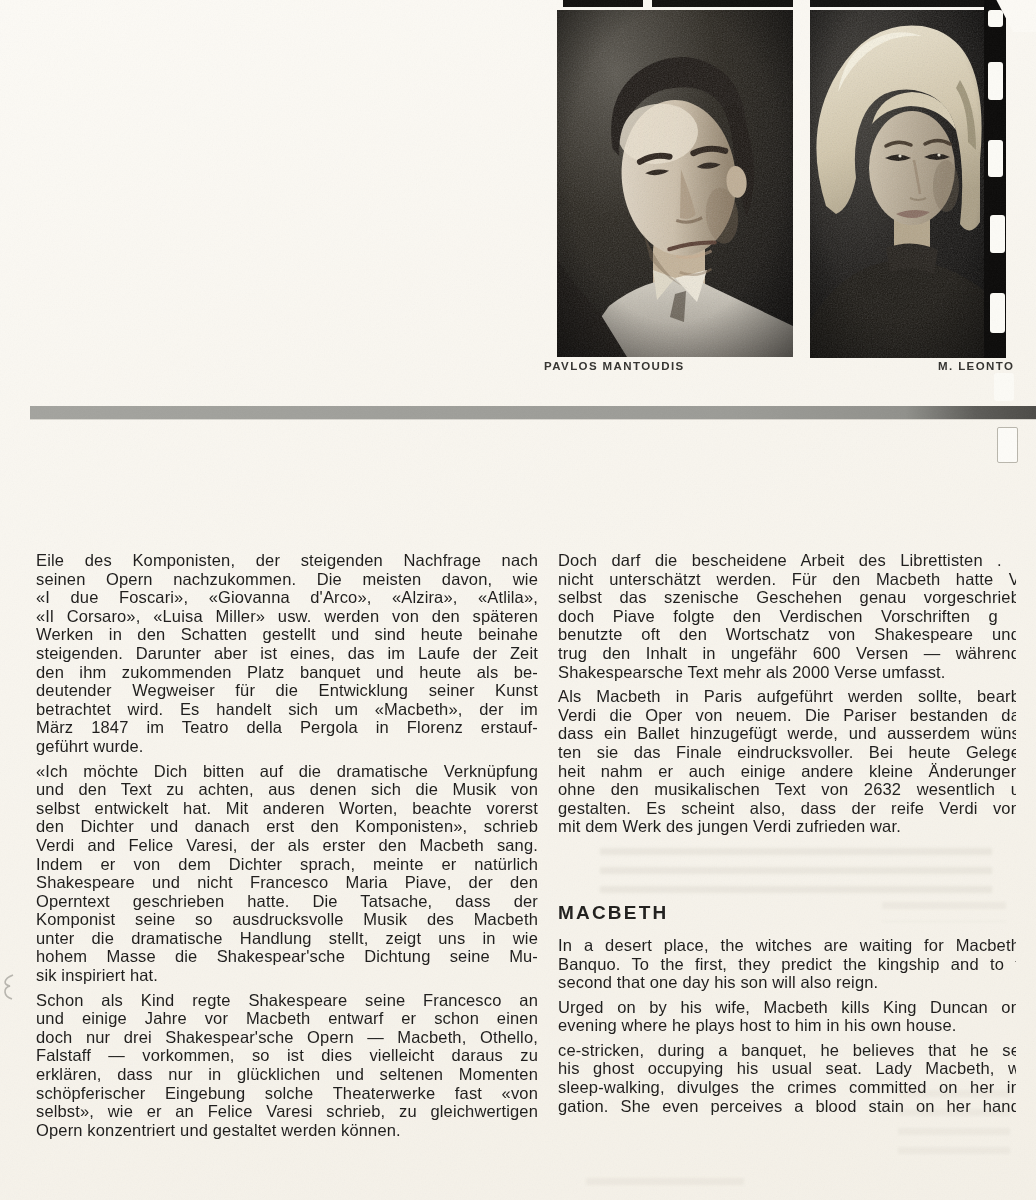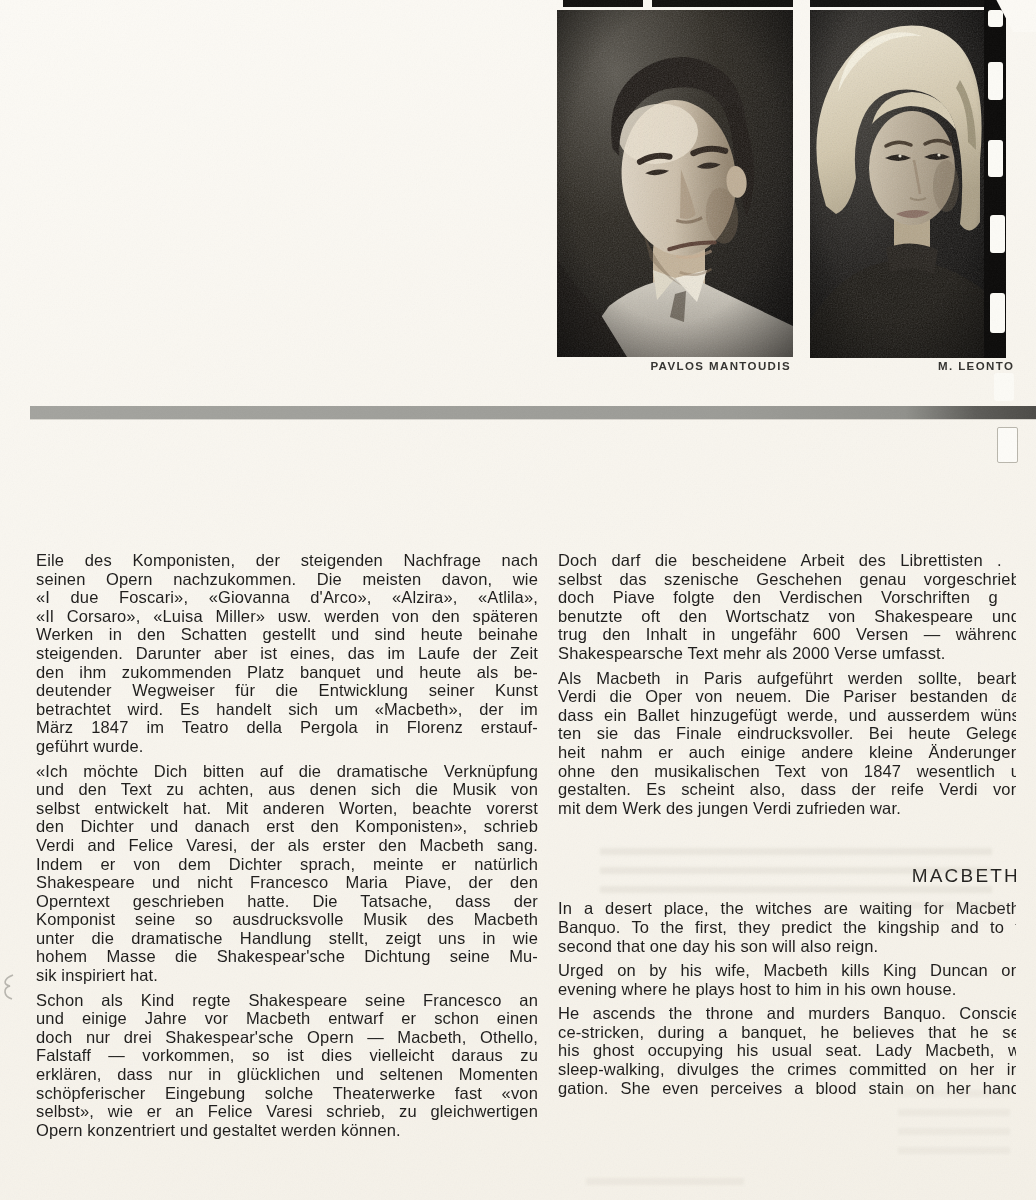--- a/index.html
+++ b/index.html
@@ -23,35 +23,35 @@
   .fh3{left:4px;top:140px;height:37px;}
   .fh4{left:6px;top:215px;height:38px;}
   .fh5{left:6px;top:293px;height:40px;}
   .corner-cut{position:absolute;left:992px;top:0;width:44px;height:32px;background:#fcfaf5;
     clip-path:polygon(10% 0,100% 0,100% 100%,48% 100%);}
   .hole-mid{position:absolute;left:994px;top:373px;width:20px;height:28px;background:#fcfbf6;border-radius:3px;}
   .hole-outline{position:absolute;left:997px;top:427px;width:19px;height:34px;background:#fdfcf8;
     border:1px solid #b9b6ac;border-radius:2px;}
   
   .caption{position:absolute;top:360px;font-size:11.5px;font-weight:bold;letter-spacing:1.4px;color:#33322f;}
-  .caption-left{left:557px;width:234px;text-align:right;}
+  .caption-left{left:544px;width:234px;}
   .caption-right{left:938px;width:76px;white-space:nowrap;overflow:hidden;}
   
   .divider{position:absolute;left:30px;top:406px;width:1006px;height:13px;
     background:linear-gradient(90deg,#a3a39e 0%,#9b9b96 70%,#90908b 87%,#5c5b57 94%,#4b4a46 100%);
     box-shadow:0 1px 0 rgba(120,118,110,.25);}
   
   .col-left{position:absolute;left:36px;top:551px;width:502px;}
   .col-right-clip{position:absolute;left:558px;top:551px;width:458px;overflow:hidden;}
   .col-right{width:462px;}
   .col-left,.col-right{font-size:16.5px;line-height:18.6px;letter-spacing:.15px;color:#1c1b1a;}
   .para{margin:0 0 6px 0;}
   .line{text-align:justify;text-align-last:justify;}
   .line.last{text-align-last:left;}
-  .heading{font-size:19px;line-height:22px;font-weight:normal;letter-spacing:2.2px;color:#1f1e1c;margin:48px 0 12px 0;text-align:right;}
+  .heading{font-size:19px;line-height:22px;font-weight:bold;letter-spacing:2.2px;color:#1f1e1c;margin:66px 0 12px 0;}
   
   .ghost{position:absolute;filter:blur(1.6px);opacity:.55;
     background:repeating-linear-gradient(180deg,rgba(148,142,128,.22) 0 7px,rgba(0,0,0,0) 7px 19px);}
   .g1{left:600px;top:848px;width:392px;height:46px;}
   .g2{left:882px;top:902px;width:124px;height:20px;opacity:.4;}
   .g3{left:898px;top:1090px;width:112px;height:76px;opacity:.35;}
   .g4{left:586px;top:1178px;width:158px;height:14px;opacity:.4;}
   .squiggle{position:absolute;left:0;top:972px;}
   .noise{position:absolute;left:0;top:0;width:1036px;height:1200px;pointer-events:none;}
 </style>
@@ -221,48 +221,48 @@
       <div class="line">schöpferischer Eingebung solche Theaterwerke fast «von</div>
       <div class="line">selbst», wie er an Felice Varesi schrieb, zu gleichwertigen</div>
       <div class="line last">Opern konzentriert und gestaltet werden können.</div>
     </div>
 </div>
 
 <div class="col-right-clip">
   <div class="col-right">
     <div class="para">
         <div class="line">Doch darf die bescheidene Arbeit des Librettisten . i</div>
+        <div class="line">nicht unterschätzt werden. Für den Macbeth hatte V</div>
         <div class="line">selbst das szenische Geschehen genau vorgeschrieb</div>
         <div class="line">doch Piave folgte den Verdischen Vorschriften g i</div>
         <div class="line">benutzte oft den Wortschatz von Shakespeare und</div>
         <div class="line">trug den Inhalt in ungefähr 600 Versen — während</div>
         <div class="line last">Shakespearsche Text mehr als 2000 Verse umfasst.</div>
       </div>
     <div class="para">
         <div class="line">Als Macbeth in Paris aufgeführt werden sollte, bearb</div>
         <div class="line">Verdi die Oper von neuem. Die Pariser bestanden da</div>
         <div class="line">dass ein Ballet hinzugefügt werde, und ausserdem wüns</div>
         <div class="line">ten sie das Finale eindrucksvoller. Bei heute Gelege</div>
         <div class="line">heit nahm er auch einige andere kleine Änderungen</div>
-        <div class="line">ohne den musikalischen Text von 1847 wesentlich u</div>
+        <div class="line">ohne den musikalischen Text von 2632 wesentlich u</div>
         <div class="line">gestalten. Es scheint also, dass der reife Verdi von</div>
         <div class="line last">mit dem Werk des jungen Verdi zufrieden war.</div>
       </div>
     <h2 class="heading">MACBETH</h2>
     <div class="para">
         <div class="line">In a desert place, the witches are waiting for Macbeth</div>
         <div class="line">Banquo. To the first, they predict the kingship and to t</div>
         <div class="line last">second that one day his son will also reign.</div>
       </div>
     <div class="para">
         <div class="line">Urged on by his wife, Macbeth kills King Duncan on</div>
         <div class="line last">evening where he plays host to him in his own house.</div>
       </div>
     <div class="para">
-        <div class="line">He ascends the throne and murders Banquo. Conscie</div>
         <div class="line">ce-stricken, during a banquet, he believes that he se</div>
         <div class="line">his ghost occupying his usual seat. Lady Macbeth, w</div>
         <div class="line">sleep-walking, divulges the crimes committed on her in</div>
         <div class="line">gation. She even perceives a blood stain on her hand</div>
       </div>
   </div>
 </div>
 
 <div class="ghost g1"></div>
 <div class="ghost g2"></div>

